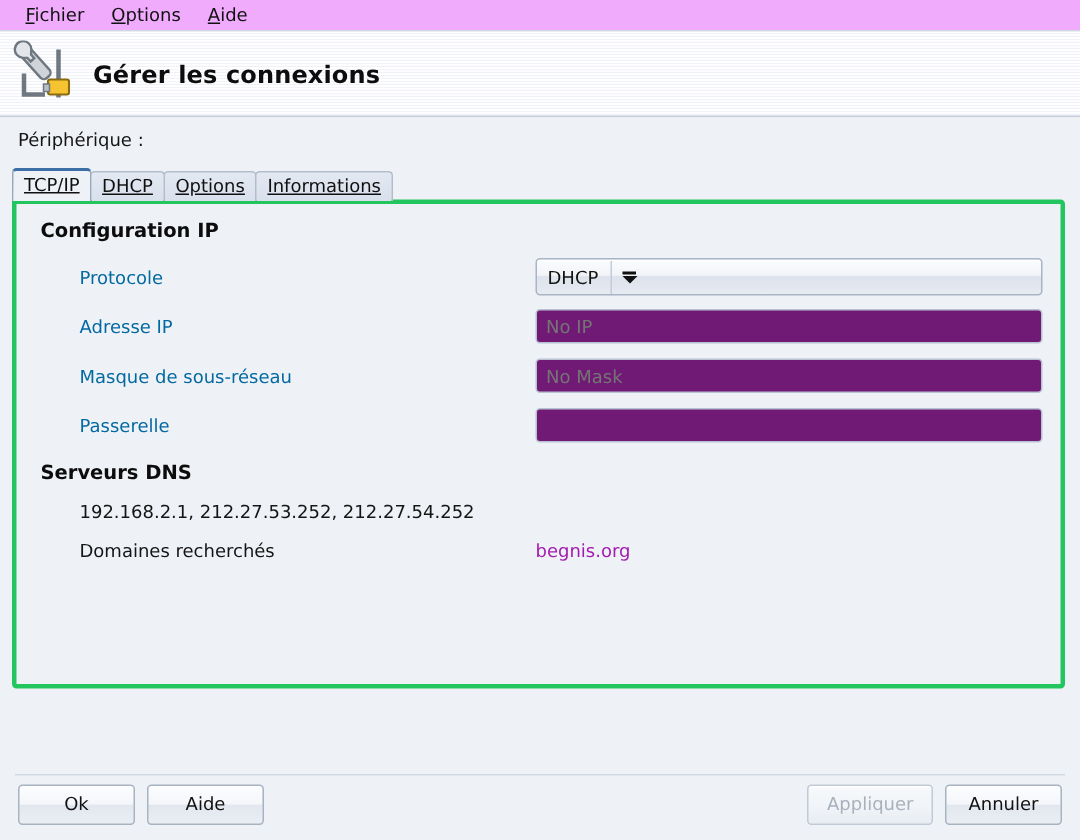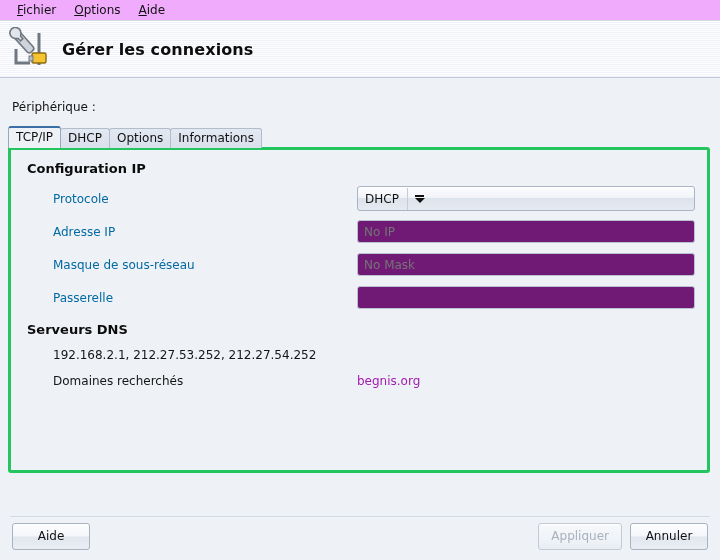--- a/index.html
+++ b/index.html
@@ -64,21 +64,21 @@
     font-weight: bold;
     color: #0d0d0d;
     letter-spacing: 0.1px;
     text-align: right;
   }
 
   
   .device-row {
     display: flex;
     align-items: center;
-    margin-top: 22px;
+    margin-top: 8px;
     padding-left: 12px;
   }
   .device-label {
     font-size: 12px;
     color: #151515;
     margin-right: 10px;
   }
   .combo {
     position: relative;
     display: inline-flex;
@@ -138,20 +138,21 @@
     font-size: 12px;
     color: #101010;
     border: 1px solid #b3bccb;
     border-bottom: none;
     border-radius: 3px 3px 0 0;
     background: linear-gradient(to bottom, #e3e9f2 0%, #d8e0ec 100%);
     margin-right: -1px;
     box-sizing: border-box;
     cursor: default;
     white-space: nowrap;
+    text-decoration: underline;
   }
   .tab.active {
     background: #eef1f6;
     border-color: #9aa8bd;
     border-top: 2px solid #3b6ea5;
     height: 22px;
     line-height: 19px;
     position: relative;
     z-index: 3;
   }
@@ -357,19 +358,20 @@
     <div class="dns-row">
       <span class="lbl">Domaines recherchés</span>
       <span class="val">begnis.org</span>
     </div>
   </div>
 
 </div>
 
 <div class="footer-sep"></div>
 <div class="footer">
+  <button class="btn">Ok</button>
   <button class="btn">Aide</button>
   <span class="spacer"></span>
   <span class="right">
     <button class="btn disabled">Appliquer</button>
     <button class="btn">Annuler</button>
   </span>
 </div>
 
 </body></html>

